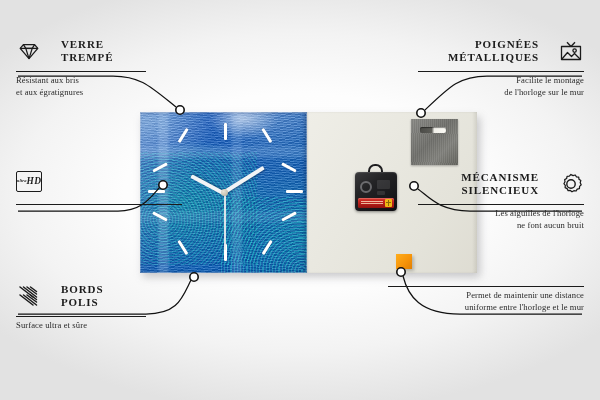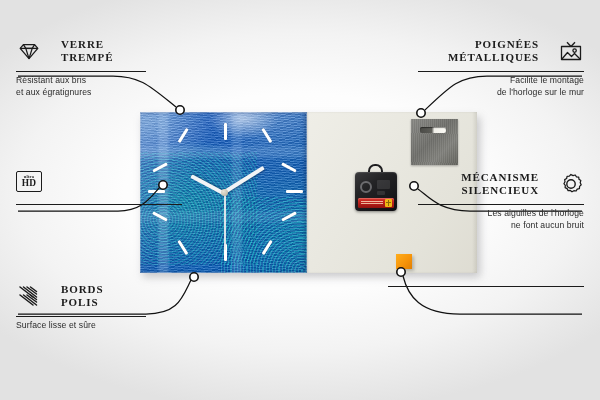--- a/index.html
+++ b/index.html
@@ -327,21 +327,21 @@
     white-space: pre-line;
   }
 
   .callout-rule {
     height: 1.2px;
     background: #1b1b1b;
     margin: 3px 0 3px 0;
   }
 
   .callout-desc {
-    font-family: Liberation Sans, sans-serif;
+    font-family: Liberation Serif, serif;
     font-size: 8.6px;
     color: #2a2a2a;
     line-height: 1.38;
     letter-spacing: 0.1px;
     white-space: pre-line;
   }
 
   .callout-icon {
     width: 26px;
     height: 26px;
@@ -365,24 +365,24 @@
   #callout-handles .callout-rule { width: 166px; margin-left: auto; }
   #callout-mech    .callout-rule { width: 166px; margin-left: auto; }
   #callout-foam    .callout-rule { width: 196px; margin-left: auto; }
 
   
   .hd-box {
     width: 26px; height: 21px;
     border: 1.4px solid #1b1b1b;
     border-radius: 2px;
     display: flex;
-    flex-direction: column;
     align-items: center;
     justify-content: center;
     line-height: 1;
+    font-style: italic;
   }
   .hd-ultra {
     font-size: 4.4px;
     font-weight: bold;
     letter-spacing: 0.2px;
     color: #1b1b1b;
   }
   .hd-hd {
     font-size: 9.4px;
     font-weight: bold;
@@ -521,21 +521,21 @@
           <path d="M14.5 12 L20.5 16.5"></path>
           <path d="M11 4 L20.5 11"></path>
           <path d="M14.5 4 L20.5 8.5"></path>
         </g>
           </svg>
       </span>
       <span class="callout-title">BORDS
 POLIS</span>
     </div>
     <div class="callout-rule"></div>
-    <div class="callout-desc">Surface lisse et sûre</div>
+    <div class="callout-desc">Surface ultra et sûre</div>
   </div>
 
   <div class="callout callout-right" id="callout-handles">
     <div class="callout-head">
       <span class="callout-title">POIGNÉES
 MÉTALLIQUES</span>
       <span class="callout-icon">
         <svg viewBox="0 0 26 26">
             <g fill="none" stroke="#1b1b1b" stroke-width="1.3" stroke-linejoin="round">
           <path d="M3.5 8.5 H22.5 V21.5 H3.5 Z"></path>
@@ -565,15 +565,17 @@
           </svg>
       </span>
     </div>
     <div class="callout-rule"></div>
     <div class="callout-desc">Les aiguilles de l'horloge
 ne font aucun bruit</div>
   </div>
 
   <div class="callout callout-right" id="callout-foam">
     <div class="callout-rule"></div>
+    <div class="callout-desc">Permet de maintenir une distance
+uniforme entre l'horloge et le mur</div>
   </div>
 
 </div>
 
 </body></html>

